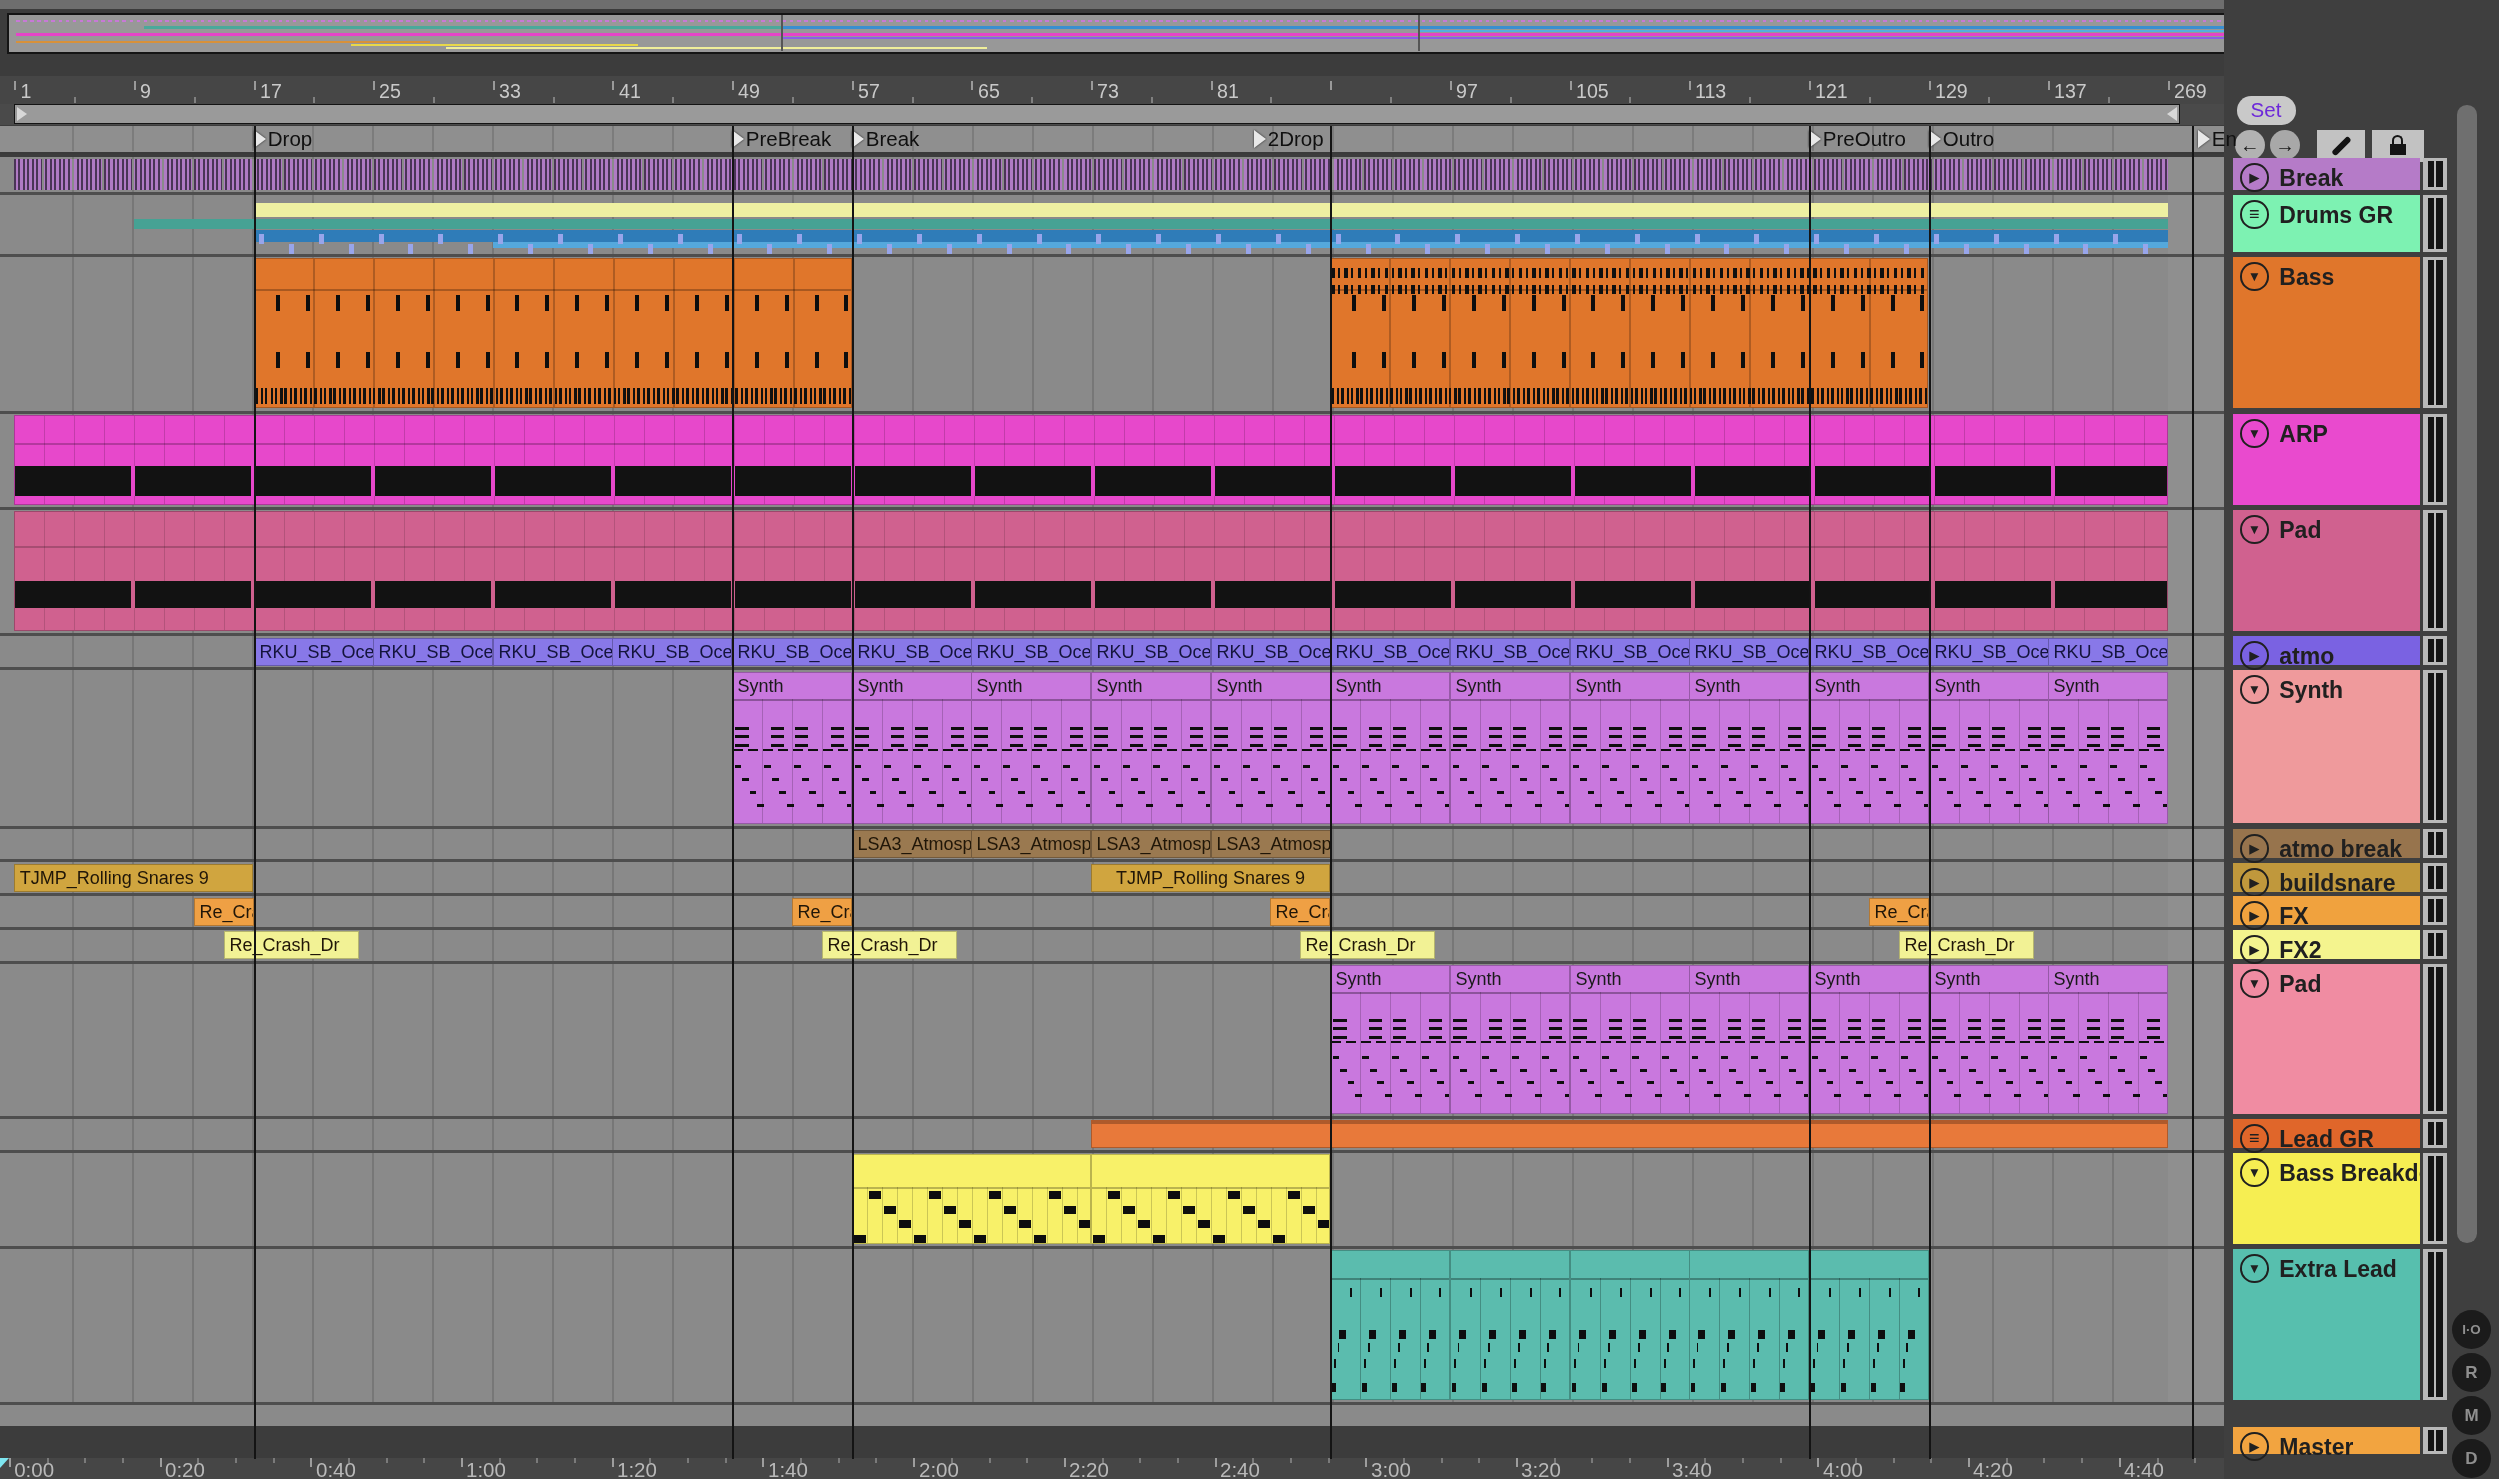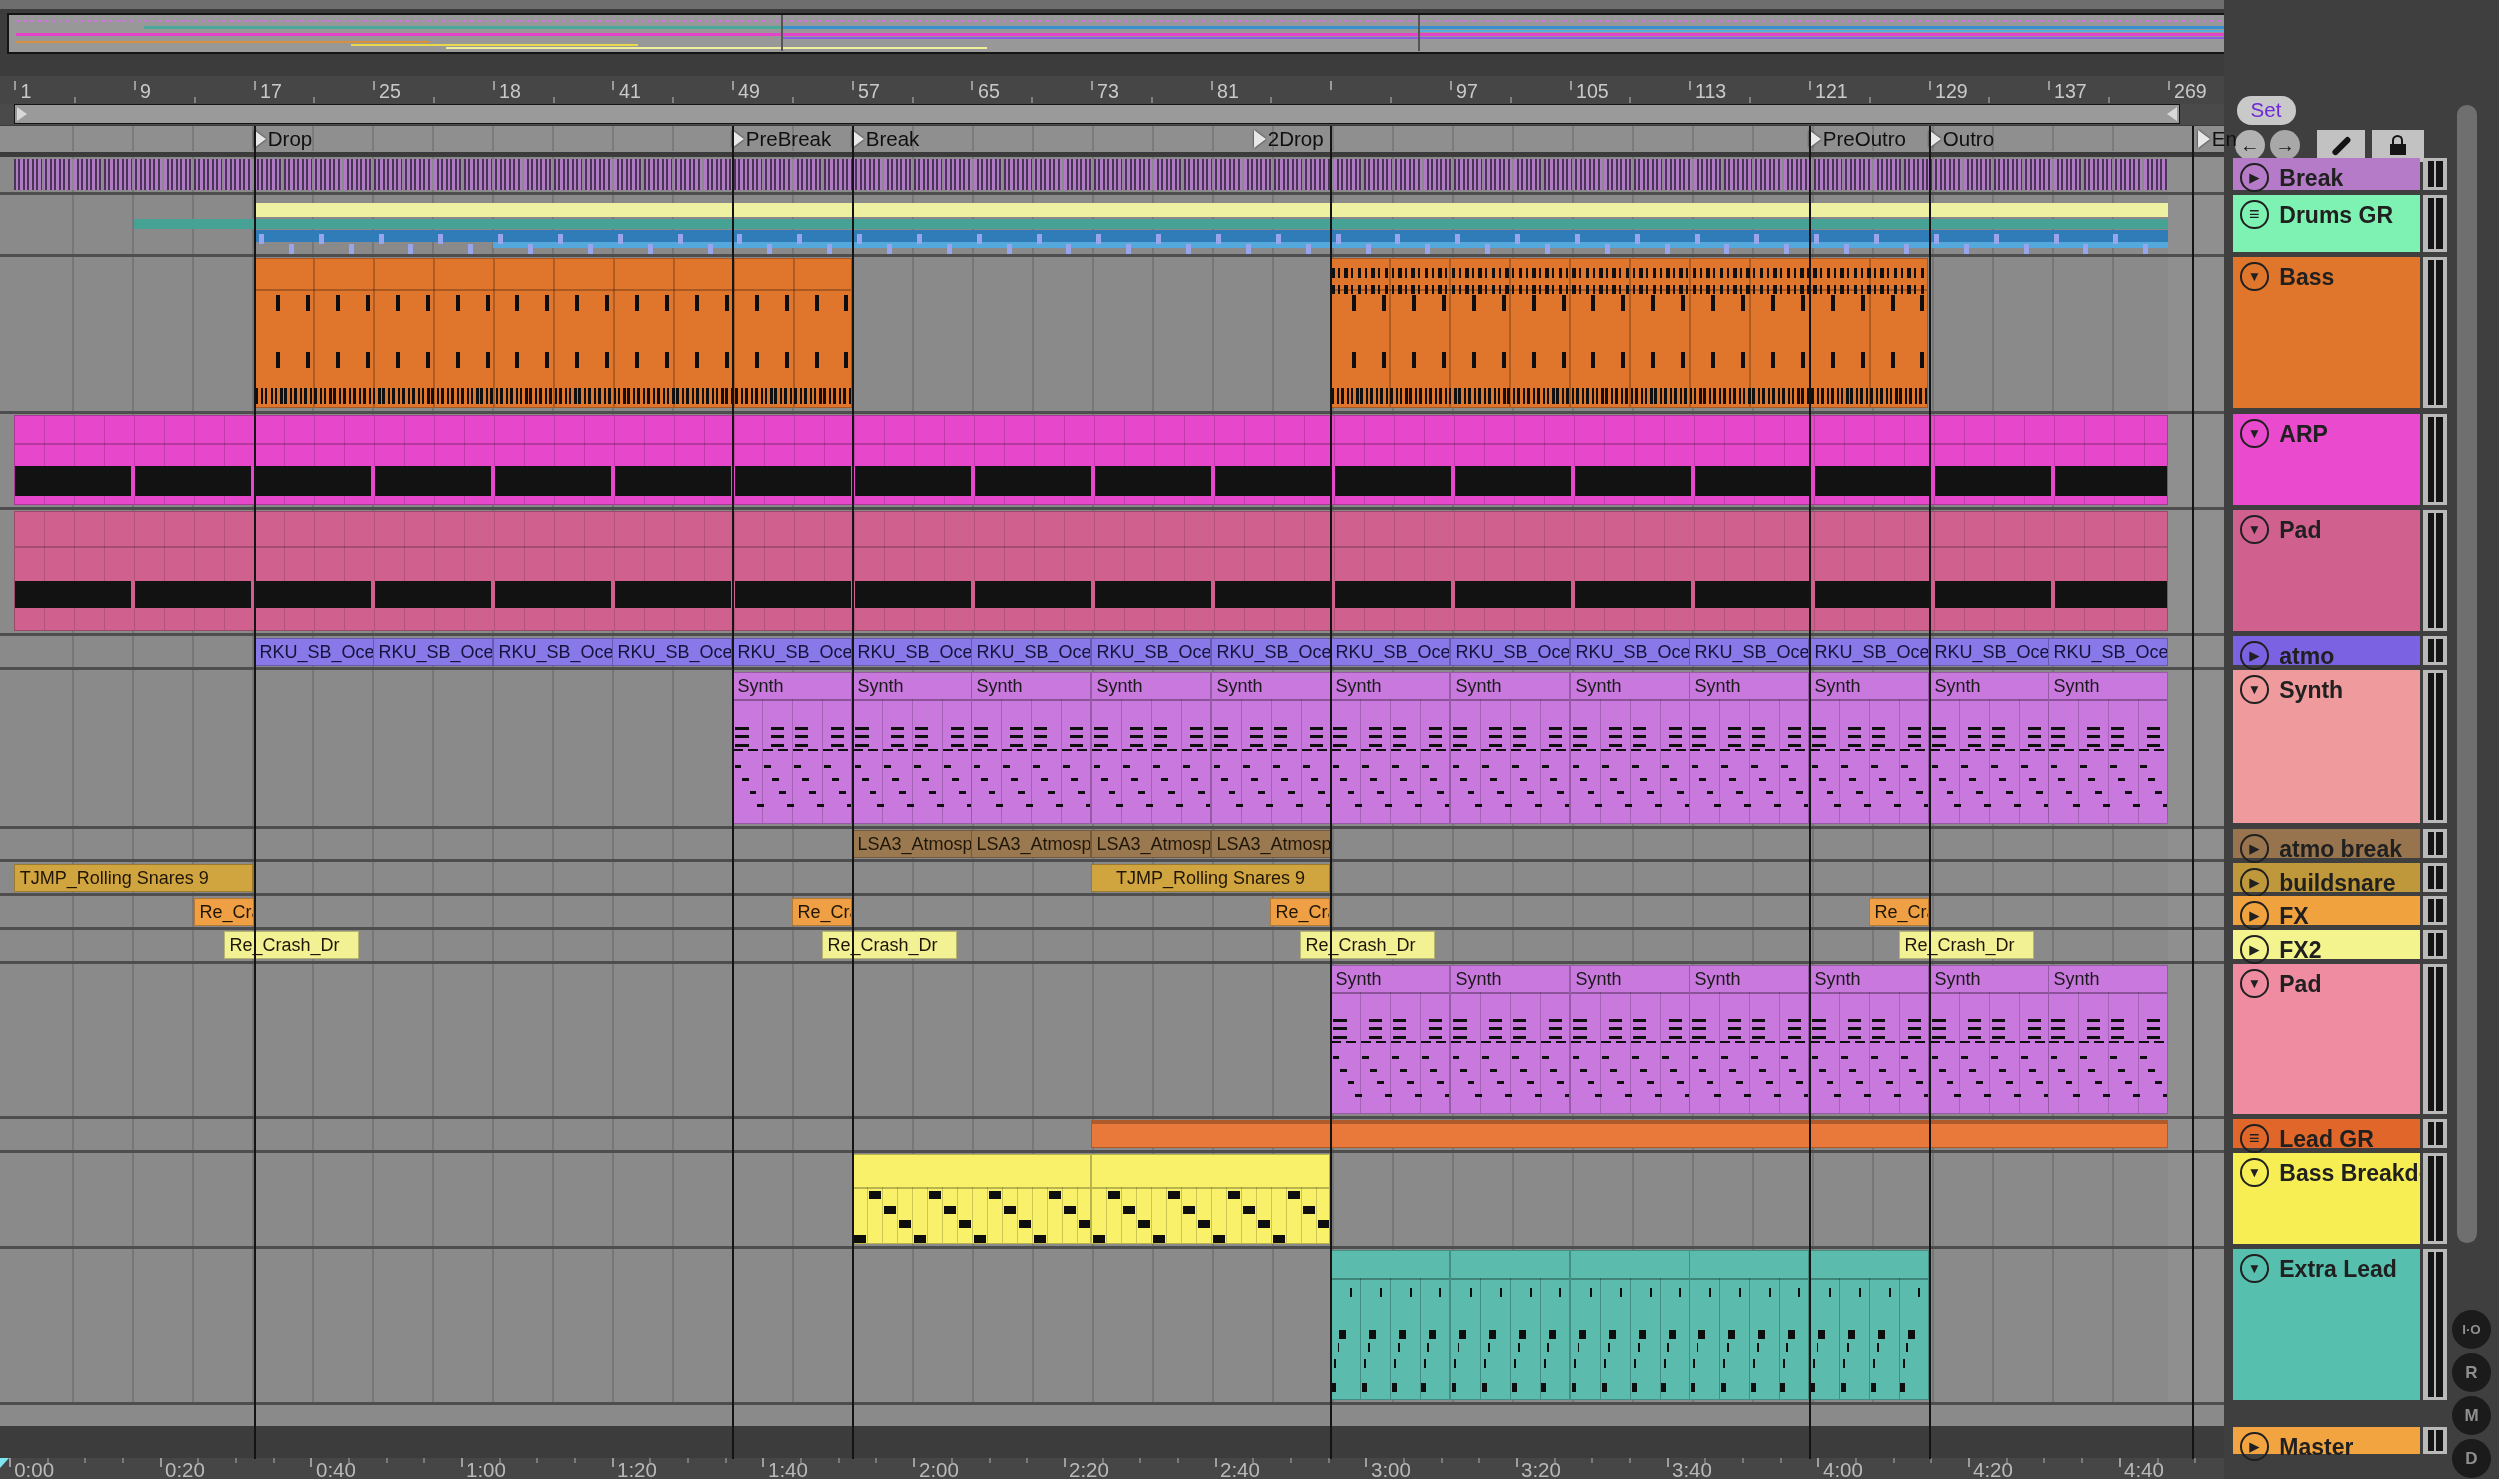--- a/index.html
+++ b/index.html
@@ -114,21 +114,21 @@
       <div class="bartick" style="left: 134px;"></div>
       <div class="barnum" style="left: 140px;">9</div>
       <div class="barminor" style="left: 194px;"></div>
       <div class="bartick" style="left: 254px;"></div>
       <div class="barnum" style="left: 260px;">17</div>
       <div class="barminor" style="left: 313px;"></div>
       <div class="bartick" style="left: 373px;"></div>
       <div class="barnum" style="left: 379px;">25</div>
       <div class="barminor" style="left: 433px;"></div>
       <div class="bartick" style="left: 493px;"></div>
-      <div class="barnum" style="left: 499px;">18</div>
+      <div class="barnum" style="left: 499px;">33</div>
       <div class="barminor" style="left: 553px;"></div>
       <div class="bartick" style="left: 612px;"></div>
       <div class="barnum" style="left: 619px;">41</div>
       <div class="barminor" style="left: 672px;"></div>
       <div class="bartick" style="left: 732px;"></div>
       <div class="barnum" style="left: 738px;">49</div>
       <div class="barminor" style="left: 792px;"></div>
       <div class="bartick" style="left: 852px;"></div>
       <div class="barnum" style="left: 858px;">57</div>
       <div class="barminor" style="left: 912px;"></div>

